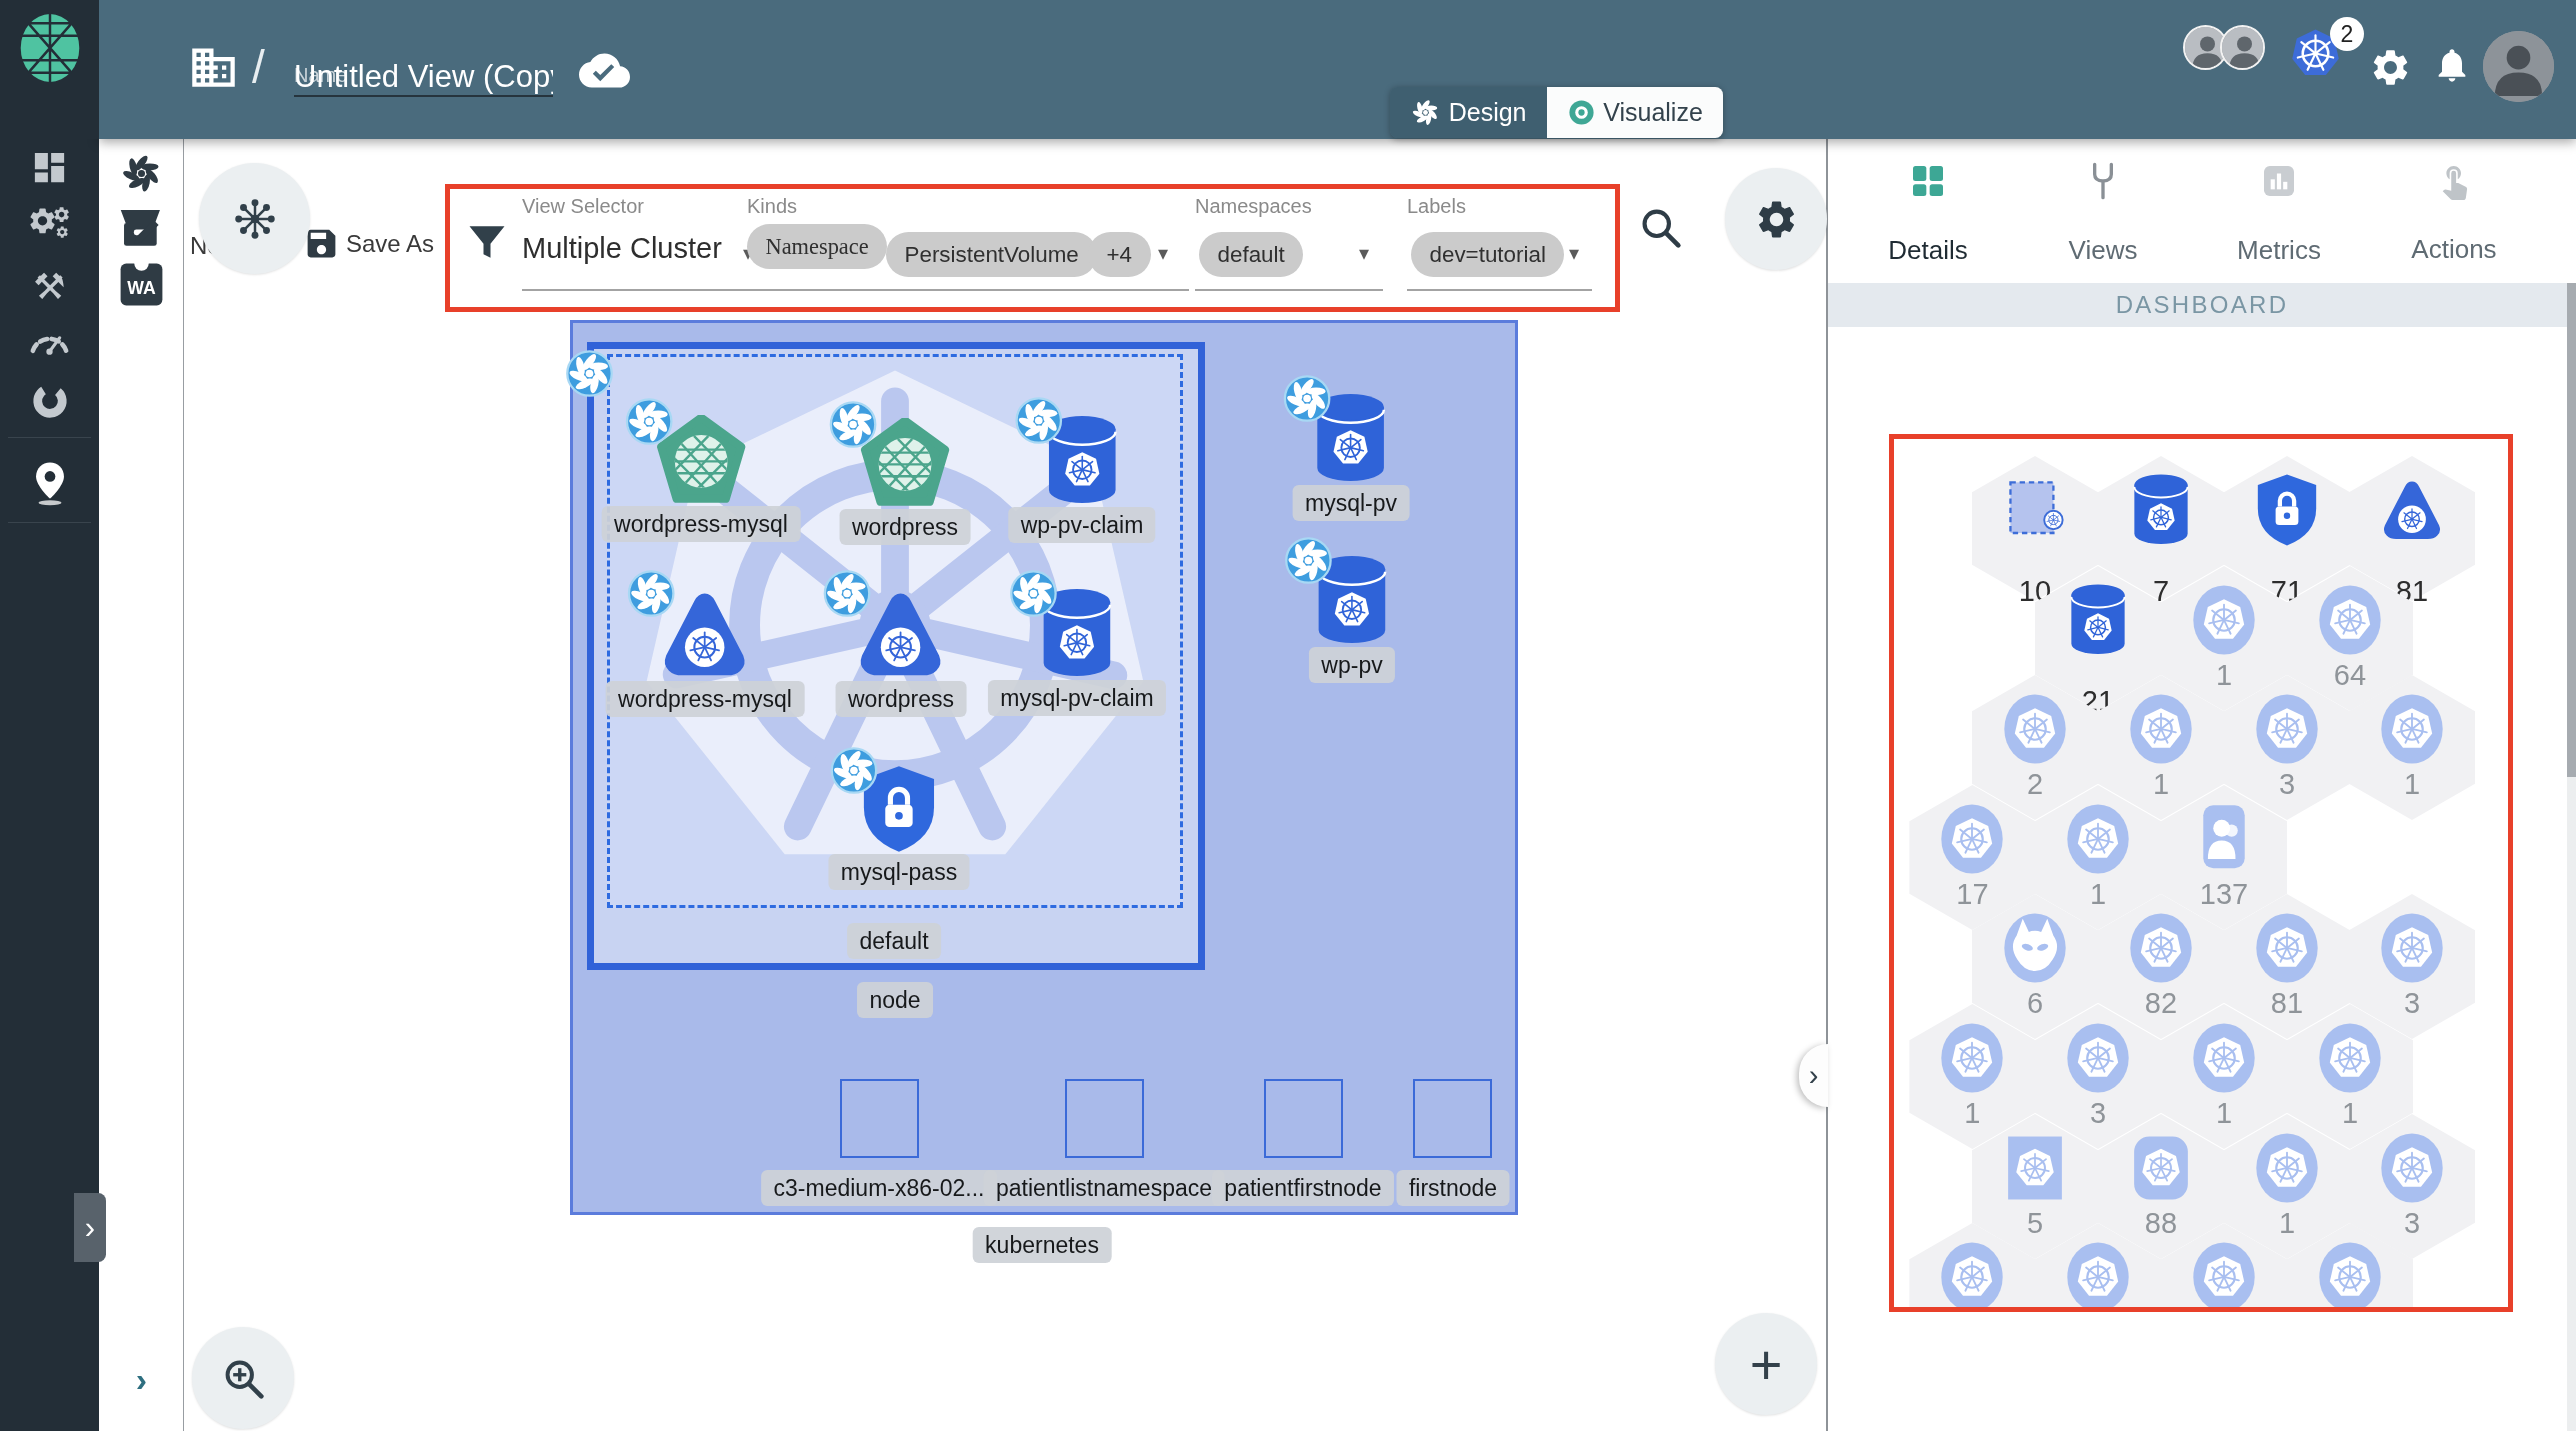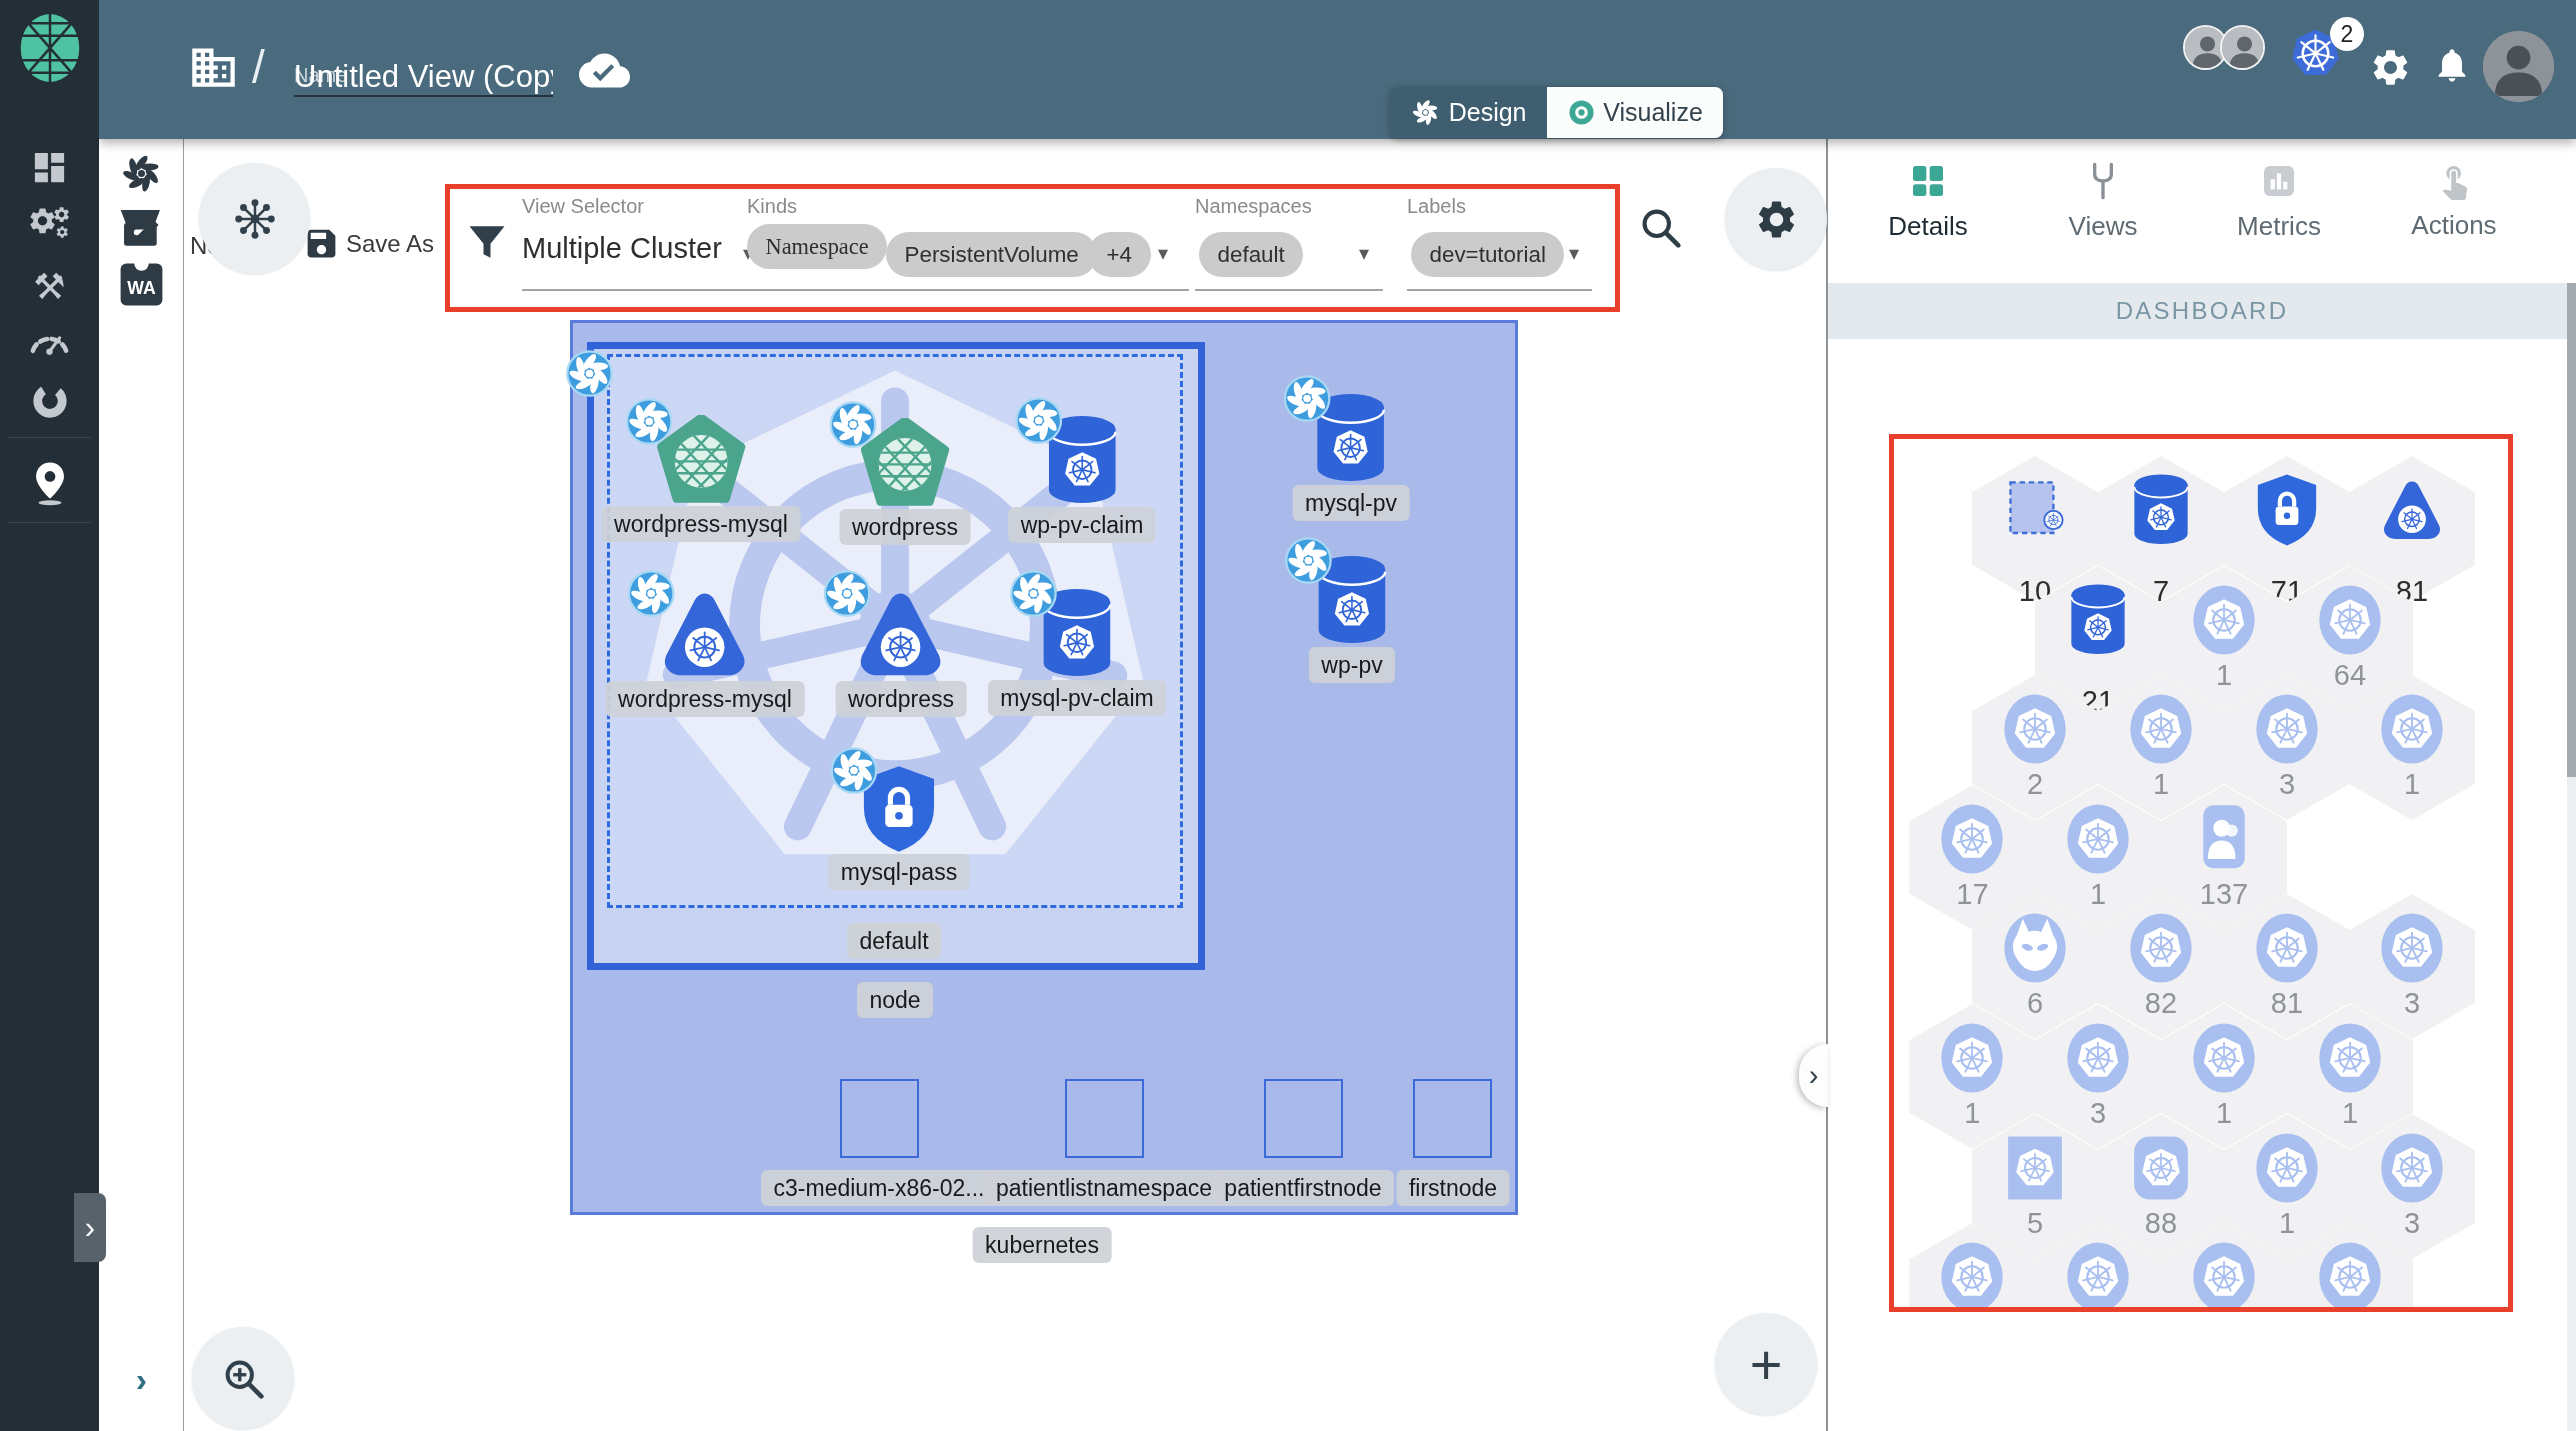--- a/index.html
+++ b/index.html
@@ -66,25 +66,25 @@
   .ksquare { position:absolute; width:79px; height:79px; border:2.3px solid #3b6ad8; z-index:5; }
   #canvas-handle { left:1799px; top:1044px; width:29px; height:63px; background:#fdfdfd;
     border-radius:32px 0 0 32px; box-shadow:-2.3px 1.5px 6.2px rgba(0,0,0,.25); display:flex;
     align-items:center; justify-content:center; font-size:29px; color:#33414b; z-index:12; }
   #vdivider { left:1826px; top:139px; width:1.5px; height:1292px; background:#8e9398; z-index:9; }
 
   
   #panel { left:1828px; top:139px; width:748px; height:1292px; background:#fff; z-index:8; }
   .ptab { position:absolute; display:flex; flex-direction:column; align-items:center; gap:10.8px; width:170px;
     transform:translateX(-50%); }
-  .ptab-label { font-size:26px; color:#5f6b73; }
+  .ptab-label { font-size:26px; color:#5f6b73;margin-top:24px; }
   .ptab-label.active { color:#1f2b33; }
   #tab-underline { position:absolute; left:32px; top:145px; width:179px; height:7px;
     background:#3e5462; border-radius:3.9px; }
-  #dash-bar { position:absolute; left:0; top:144px; width:748px; height:56px; background:#e4e9ee;
+  #dash-bar { position:absolute; left:0; top:144px; width:748px; height:44px; background:#e4e9ee;
     display:flex; align-items:center; justify-content:center; font-size:24px; letter-spacing:2.3px; color:#7a96a4; }
   #hexwrap { position:absolute; left:66px; top:300px; width:611px; height:871px; overflow:hidden; }
   .hex { position:absolute; width:126px; height:145px; }
   .hexbg { position:absolute; inset:0; background:#f1f1f3;
     clip-path:polygon(50% 0%,100% 25%,100% 75%,50% 100%,0% 75%,0% 25%); }
   .hexic { position:absolute; left:50%; top:17px; width:66px; height:74px; transform:translateX(-50%); }
   .hexnum { position:absolute; left:0; top:93px; width:100%; text-align:center; font-size:29px; }
   .hexnum.dark { color:#2d2d2d;margin-top:26px; } .hexnum.light { color:#8f9499; }
   #panel-scroll { position:absolute; right:0; top:144px; width:9.3px; height:1149px; background:#eceeef; }
   #panel-thumb { position:absolute; right:0; top:144px; width:9.3px; height:494px; background:#a6abb0; }

